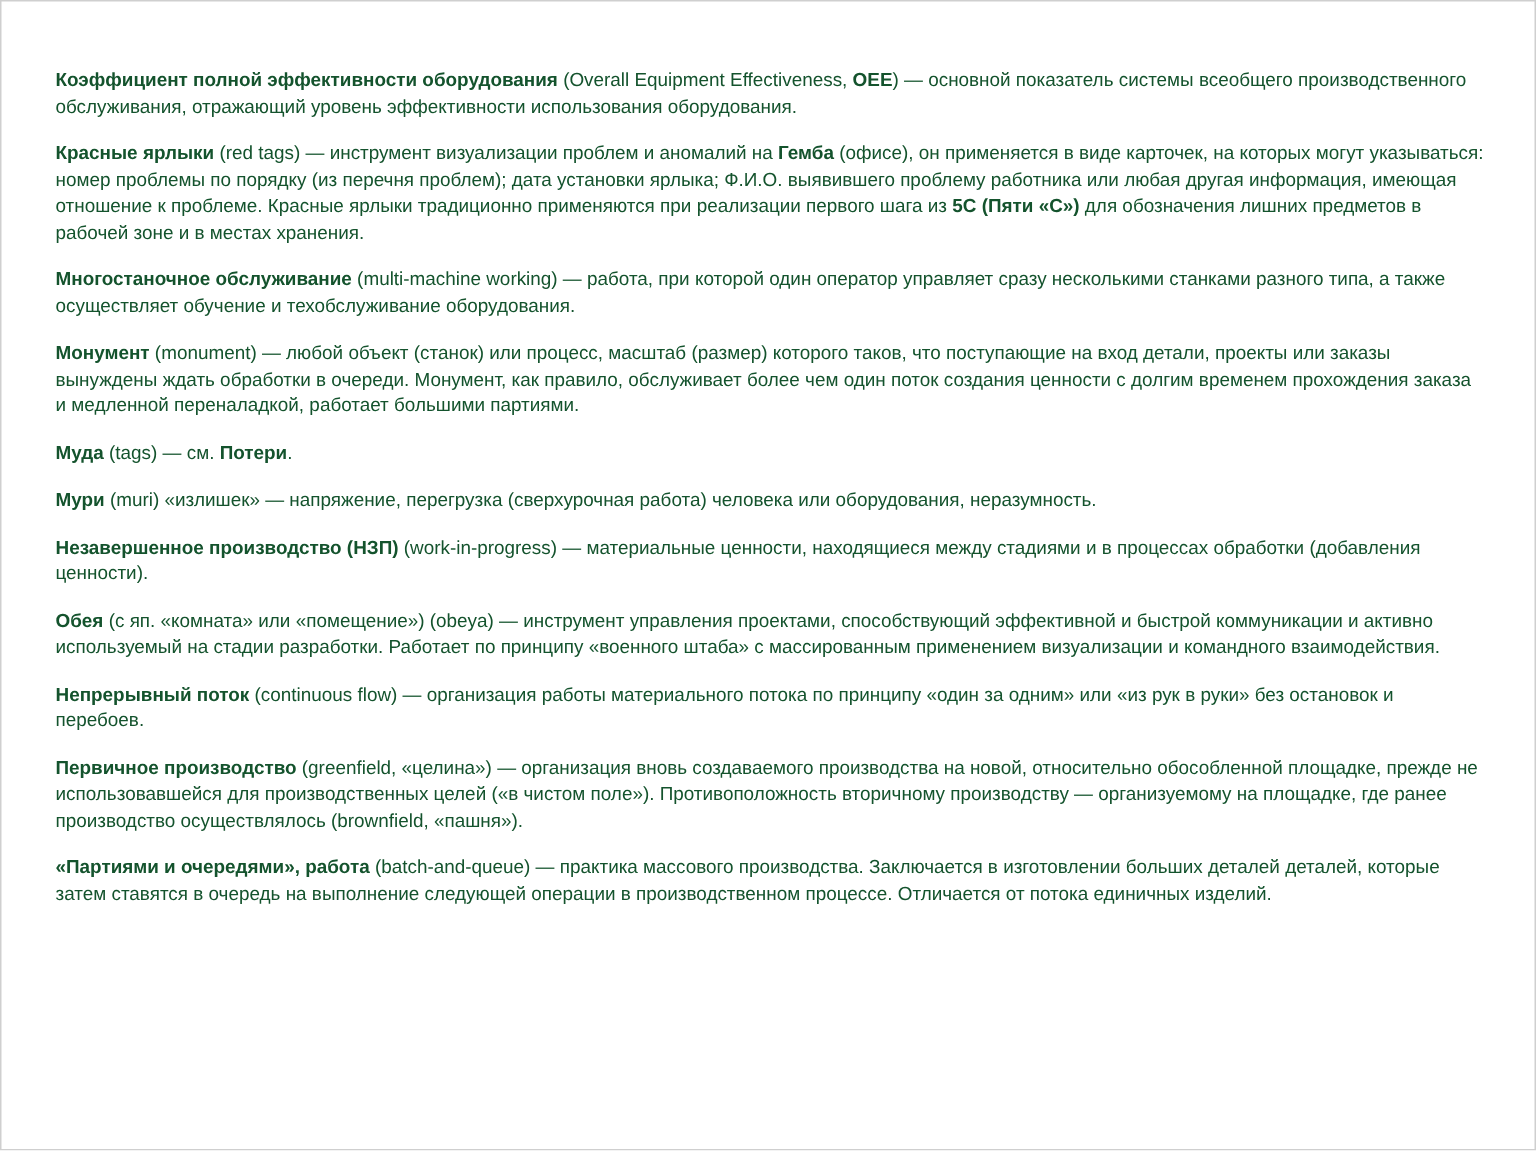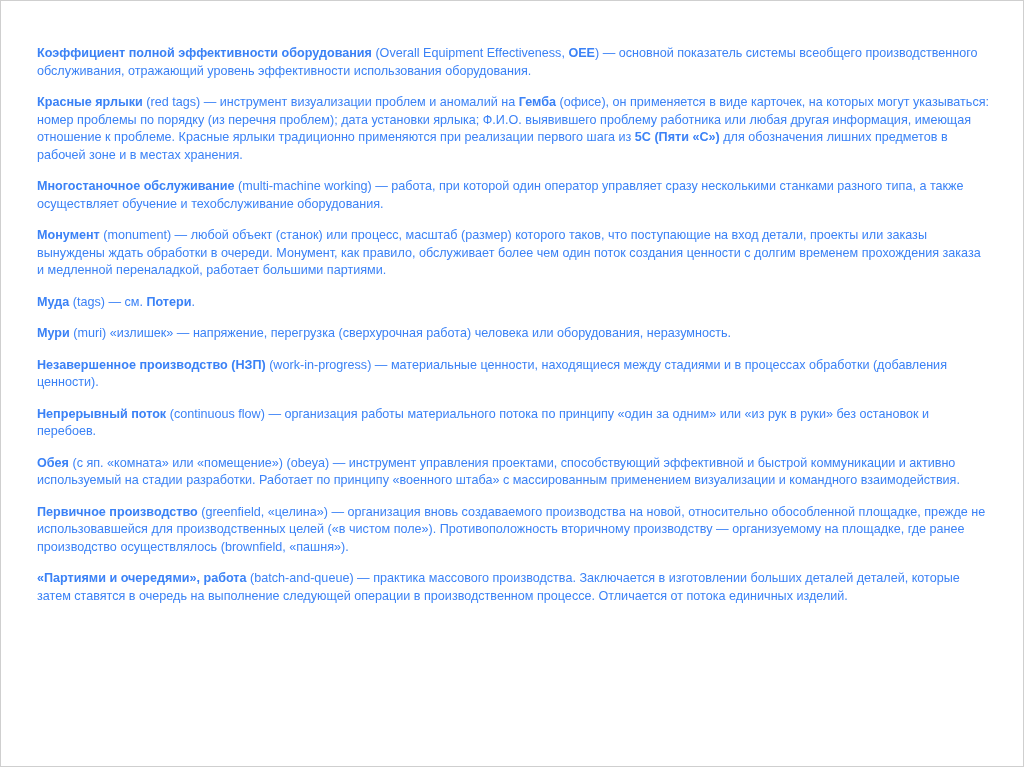--- a/index.html
+++ b/index.html
@@ -22,37 +22,37 @@
   }
   .content {
     box-sizing: border-box;
     padding: 44px 34px 0 36px;
     color: #212121;
   }
   .para {
     margin: 0 0 14px 0;
     font-size: 12.6px;
     line-height: 17.5px;
-    color: #3b82f6;
+    color: #14532d;
     text-align: left;
   }
   .para .bold {
     font-weight: 700;
   }
 </style>
 </head>
 <body>
 
 <div class="page" style="border-color: rgb(207, 207, 207); background: rgb(255, 255, 255);">
   <div class="content" style="color: rgb(33, 33, 33);">
       <p class="para"><span class="bold">Коэффициент полной эффективности оборудования</span><span class=""> (Overall Equipment Effectiveness, </span><span class="bold">ОЕЕ</span><span class="">) — основной показатель системы всеобщего производственного обслуживания, отражающий уровень эффективности использования оборудования.</span></p>
       <p class="para"><span class="bold">Красные ярлыки</span><span class=""> (red tags) — инструмент визуализации проблем и аномалий на </span><span class="bold">Гемба</span><span class=""> (офисе), он применяется в виде карточек, на которых могут указываться: номер проблемы по порядку (из  перечня проблем); дата установки ярлыка; Ф.И.О. выявившего проблему работника или любая другая информация, имеющая отношение к проблеме. Красные ярлыки традиционно применяются при реализации первого шага из </span><span class="bold">5С (Пяти «С»)</span><span class=""> для обозначения лишних предметов в рабочей зоне и в местах хранения.</span></p>
       <p class="para"><span class="bold">Многостаночное обслуживание</span><span class=""> (multi-machine working) — работа, при которой один оператор управляет сразу несколькими станками разного типа, а также осуществляет обучение и техобслуживание оборудования.</span></p>
       <p class="para"><span class="bold">Монумент</span><span class=""> (monument) — любой объект (станок) или процесс, масштаб (размер) которого таков, что поступающие на вход детали, проекты или заказы вынуждены ждать обработки в очереди. Монумент, как правило, обслуживает более чем один поток создания ценности  с долгим временем прохождения заказа и медленной переналадкой, работает большими партиями.</span></p>
       <p class="para"><span class="bold">Муда</span><span class=""> (tags) — см. </span><span class="bold">Потери</span><span class="">.</span></p>
       <p class="para"><span class="bold">Мури</span><span class=""> (muri) «излишек» — напряжение, перегрузка (сверхурочная работа) человека или оборудования, неразумность.</span></p>
       <p class="para"><span class="bold">Незавершенное производство (НЗП)</span><span class=""> (work-in-progress) — материальные ценности, находящиеся между стадиями и в процессах обработки (добавления ценности).</span></p>
+      <p class="para"><span class="bold">Обея</span><span class=""> (с яп. «комната» или «помещение») (obeya) — инструмент управления проектами, способствующий эффективной и быстрой коммуникации и активно используемый на стадии разработки. Работает по принципу  «военного штаба» с массированным применением визуализации и командного взаимодействия.</span></p>
       <p class="para"><span class="bold">Непрерывный поток</span><span class=""> (continuous flow) — организация работы материального потока по принципу «один за одним» или «из рук в руки» без остановок и перебоев.</span></p>
-      <p class="para"><span class="bold">Обея</span><span class=""> (с яп. «комната» или «помещение») (obeya) — инструмент управления проектами, способствующий эффективной и быстрой коммуникации и активно используемый на стадии разработки. Работает по принципу  «военного штаба» с массированным применением визуализации и командного взаимодействия.</span></p>
       <p class="para"><span class="bold">Первичное производство</span><span class=""> (greenfield, «целина») — организация вновь создаваемого производства на новой, относительно обособленной площадке, прежде не использовавшейся для производственных целей («в чистом поле»). Противоположность вторичному производству — организуемому на площадке, где ранее производство осуществлялось (brownfield, «пашня»).</span></p>
       <p class="para"><span class="bold">«Партиями и очередями», работа</span><span class=""> (batch-and-queue) — практика массового производства. Заключается в изготовлении больших деталей деталей, которые затем ставятся в очередь на выполнение следующей операции в производственном процессе. Отличается от потока единичных изделий.</span></p>
     </div>
 </div>
 
 </body></html>

